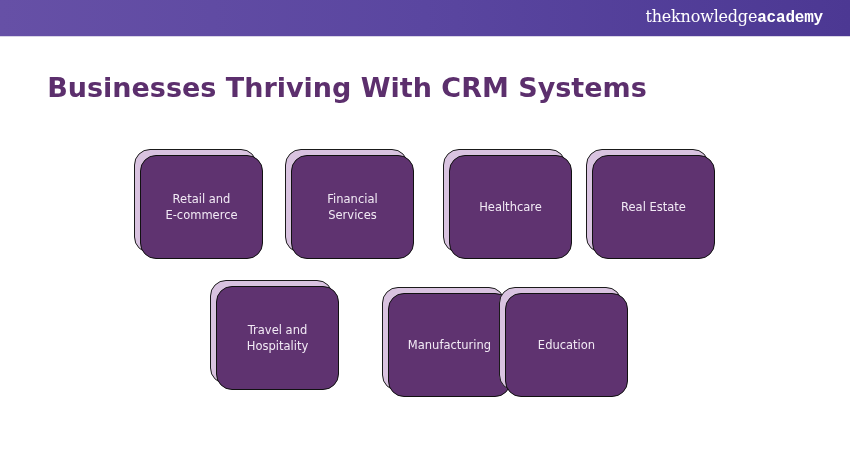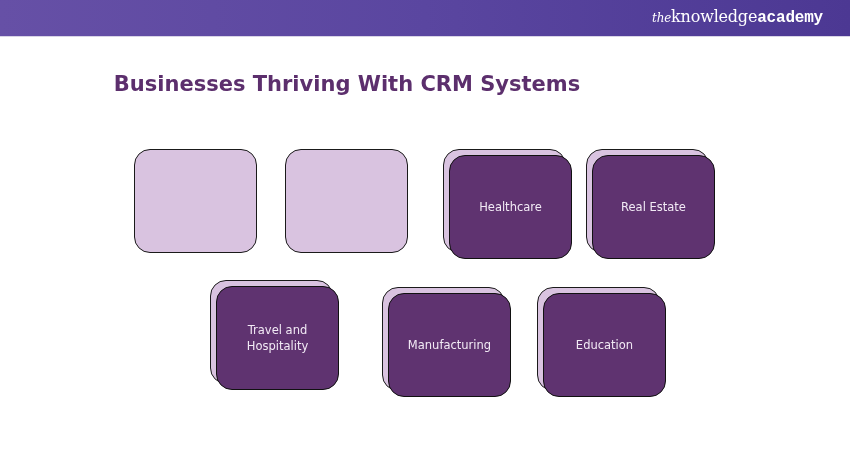--- a/index.html
+++ b/index.html
@@ -11,26 +11,26 @@
   .header {
     position: absolute; left: 0; top: 0; width: 850px; height: 36px;
     background: linear-gradient(90deg, #6650a6 0%, #5a46a0 50%, #4c3893 100%);
     border-bottom: 1px solid #d8d4e6;
   }
   .logo {
     position: absolute; right: 27px; top: 7px;
     color: #ffffff; font-family: "DejaVu Serif", serif; font-size: 16px;
     letter-spacing: -0.2px; white-space: nowrap;
   }
-  .logo .the { font-style: italic; font-size: 12px; }
+  .logo .the { font-size: 16px; }
   .logo .bold { font-weight: bold; font-family: Liberation Mono, monospace; }
   .title {
     position: absolute; left: 0; top: 72px; width: 694px; text-align: center;
     color: #5c2f6d; font-family: "DejaVu Sans", sans-serif; font-weight: bold;
-    font-size: 21px; letter-spacing: 0px;
+    font-size: 27px; letter-spacing: 0px;
   }
   .card {
     position: absolute; width: 130px; height: 111px;
   }
   .card .back {
     position: absolute; left: 0; top: 0; width: 121px; height: 102px;
     background: #d9c3e0; border: 1.3px solid #1a1a1a; border-radius: 16px;
   }
   .card .front {
     position: absolute; left: 6px; top: 6px; width: 121px; height: 102px;
@@ -44,38 +44,42 @@
 <body>
 
 <div class="header">
   <div class="logo"><span class="the">the</span><span>knowledge</span><span class="bold">academy</span></div>
 </div>
 
 <div class="title">Businesses Thriving With CRM Systems</div>
 
 <div class="card" style="left:134px; top:149px;">
   <div class="back"></div>
+  <div class="front">Retail and
+E-commerce</div>
 </div>
 <div class="card" style="left:285px; top:149px;">
   <div class="back"></div>
+  <div class="front">Financial
+Services</div>
 </div>
 <div class="card" style="left:435px; top:149px;margin-left:8px;">
   <div class="back"></div>
   <div class="front">Healthcare</div>
 </div>
 <div class="card" style="left:586px; top:149px;">
   <div class="back"></div>
   <div class="front">Real Estate</div>
 </div>
 
 <div class="card" style="left:210px; top:280px;">
   <div class="back"></div>
   <div class="front">Travel and
 Hospitality</div>
 </div>
 <div class="card" style="left:382px; top:287px;">
   <div class="back"></div>
   <div class="front">Manufacturing</div>
 </div>
-<div class="card" style="left:537px; top:287px;">
+<div class="card" style="left:499px; top:287px;">
   <div class="back"></div>
   <div class="front">Education</div>
 </div>
 
 </body></html>

